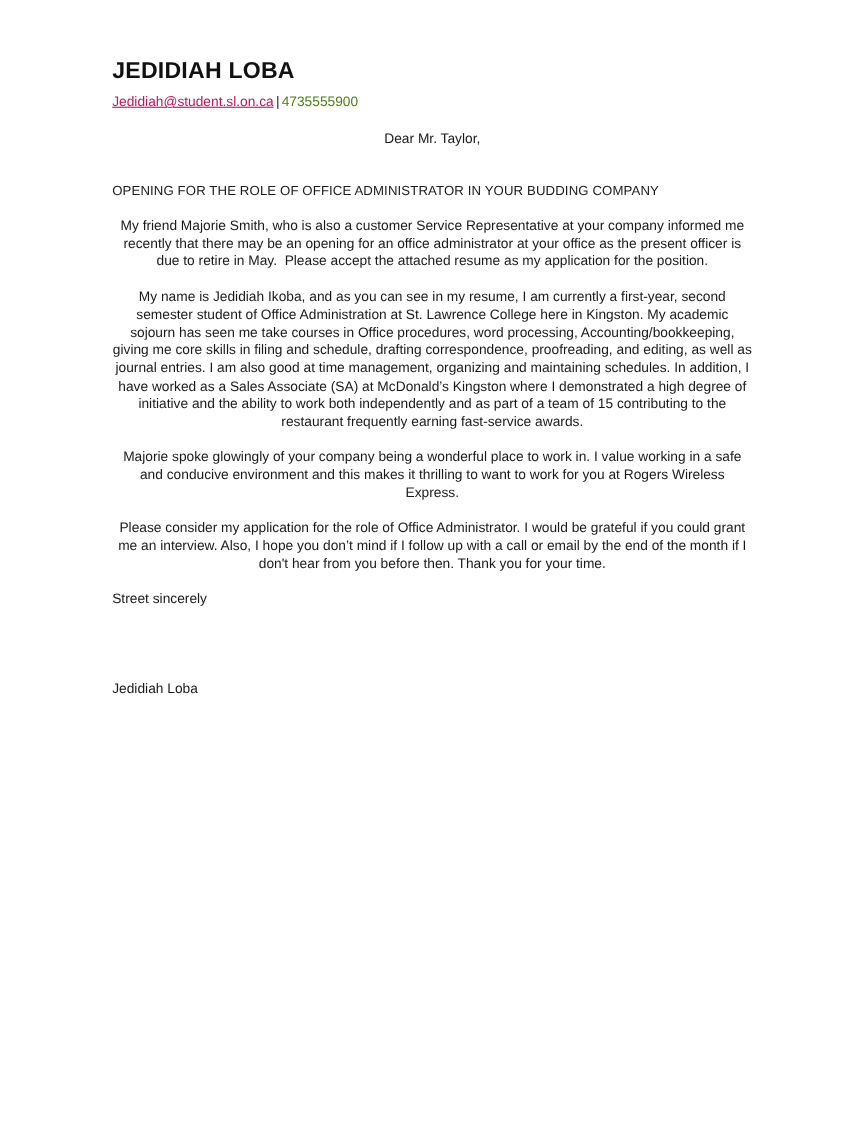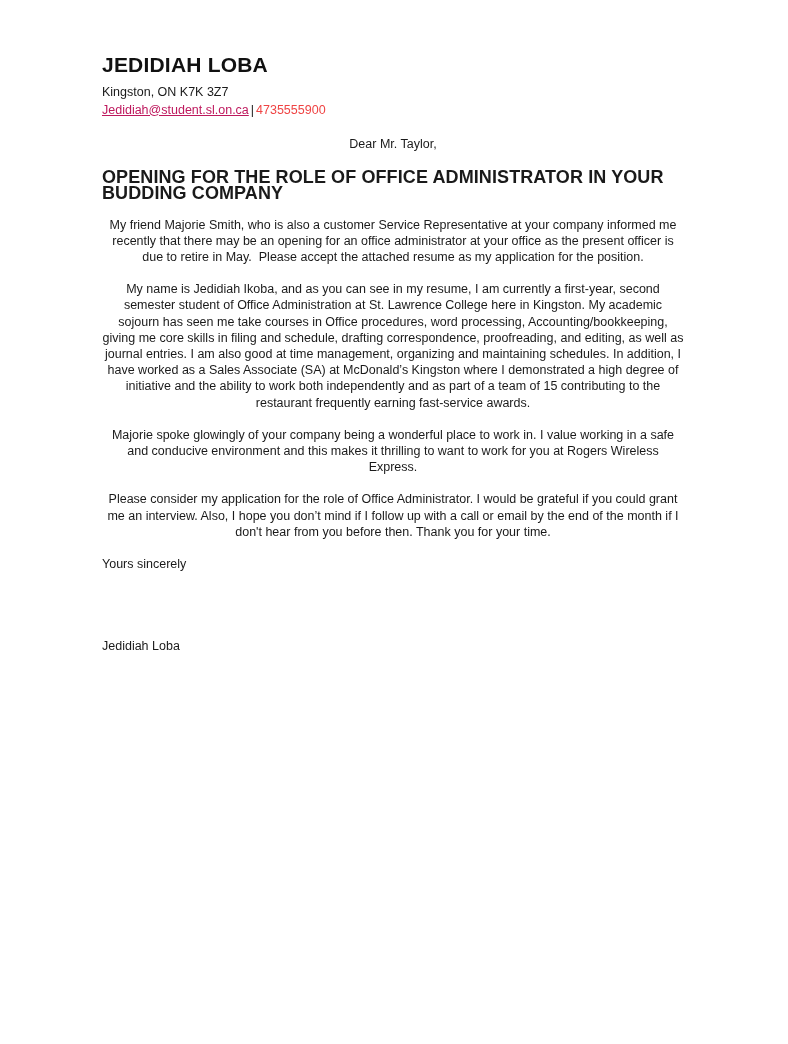--- a/index.html
+++ b/index.html
@@ -51,21 +51,21 @@
   .email-link {
     color: #be185d;
     text-decoration: underline;
     text-underline-offset: 1px;
   }
   .sep {
     color: #1a1a1a;
     padding: 0 2px;
   }
   .phone {
-    color: #ef4444;
+    color: #4d7c0f;
   }
 
   
   .date-block {
     margin-top: 49px;
     font-size: 12.5px;
     line-height: 16px;
   }
   .recipient-block {
     margin-top: 33px;
@@ -75,23 +75,23 @@
   .recipient-line { display: block; }
 
   .salutation {
     margin-top: 17px;
     font-size: 12.5px;
     line-height: 16px;
     text-align: center;
   }
 
   .subject-line {
-    margin-top: 17px;
-    font-size: 18px;
-    font-weight: bold;
+    margin-top: 31px;
+    font-size: 12px;
+    font-weight: normal;
     line-height: 16px;
     letter-spacing: 0.1px;
   }
 
   .body-block { margin-top: 16px; }
   .body-paragraph {
     font-size: 12.5px;
     line-height: 16.2px;
     margin: 0 0 16px 0;
     text-align: center;
@@ -111,37 +111,36 @@
   }
 </style>
 </head>
 <body>
 
 <div class="page">
   <div class="content">
 
     <div class="letterhead">
       <h1 class="letterhead-name">JEDIDIAH LOBA</h1>
-      <div class="letterhead-line">Kingston, ON K7K 3Z7</div>
       <div class="contact-line">
         <a class="email-link" href="#">Jedidiah@student.sl.on.ca</a><span class="sep">|</span><span class="phone">4735555900</span>
       </div>
     </div>
 
 
 
     <div class="salutation">Dear Mr. Taylor,</div>
 
     <div class="subject-line">OPENING FOR THE ROLE OF OFFICE ADMINISTRATOR IN YOUR BUDDING COMPANY</div>
 
     <div class="body-block">
       <p class="body-paragraph">My friend Majorie Smith, who is also a customer Service Representative at your company informed me recently that there may be an opening for an office administrator at your office as the present officer is due to retire in May.  Please accept the attached resume as my application for the position.</p>
       <p class="body-paragraph">My name is Jedidiah Ikoba, and as you can see in my resume, I am currently a first-year, second semester student of Office Administration at St. Lawrence College here in Kingston. My academic sojourn has seen me take courses in Office procedures, word processing, Accounting/bookkeeping, giving me core skills in filing and schedule, drafting correspondence, proofreading, and editing, as well as journal entries. I am also good at time management, organizing and maintaining schedules. In addition, I have worked as a Sales Associate (SA) at McDonald’s Kingston where I demonstrated a high degree of initiative and the ability to work both independently and as part of a team of 15 contributing to the restaurant frequently earning fast-service awards.</p>
       <p class="body-paragraph">Majorie spoke glowingly of your company being a wonderful place to work in. I value working in a safe and conducive environment and this makes it thrilling to want to work for you at Rogers Wireless Express.</p>
       <p class="body-paragraph">Please consider my application for the role of Office Administrator. I would be grateful if you could grant me an interview. Also, I hope you don’t mind if I follow up with a call or email by the end of the month if I don't hear from you before then. Thank you for your time.</p>
     </div>
 
-    <div class="closing">Yours sincerely</div>
+    <div class="closing">Street sincerely</div>
 
     <div class="signature-name">Jedidiah Loba</div>
 
   </div>
 </div>
 
 </body></html>

